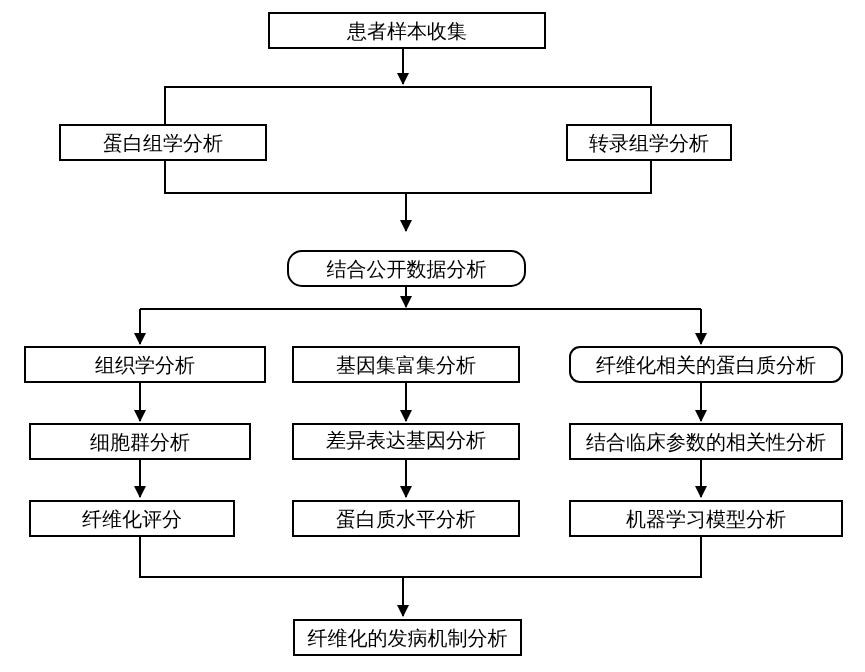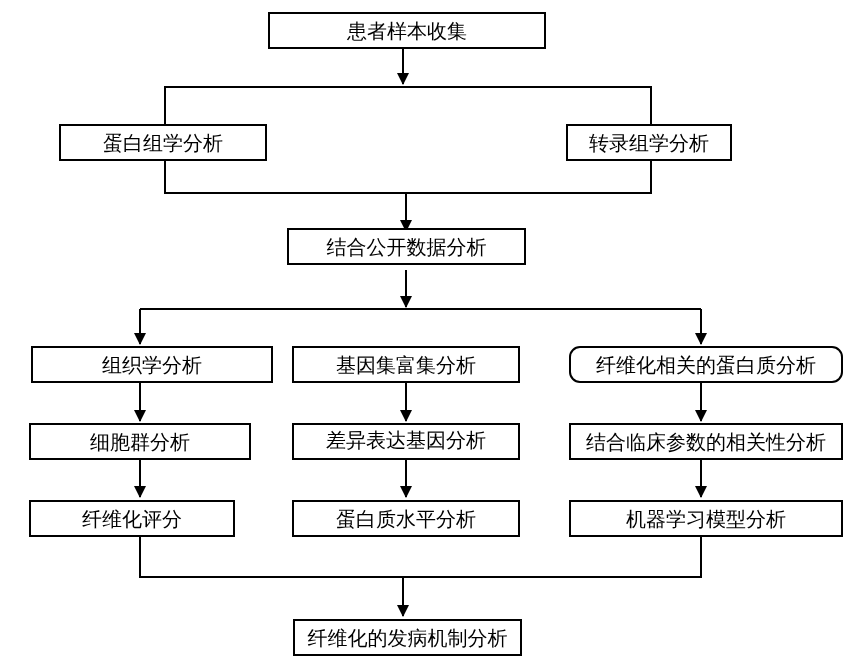--- a/index.html
+++ b/index.html
@@ -72,23 +72,23 @@
     <line x1="139" y1="577" x2="702" y2="577" stroke="#000000" stroke-width="2"></line>
     <line x1="403" y1="577" x2="403" y2="616" stroke="#000000" stroke-width="2" marker-end="url(#ah)"></line>
   </svg>
 
   <div class="node" style="left:268px; top:12px;  width:278px; height:37px;">患者样本收集</div>
 
   <div class="node" style="left:59px;  top:124px; width:208px; height:37px;">蛋白组学分析</div>
 
   <div class="node" style="left:566px; top:124px; width:166px; height:37px;">转录组学分析</div>
 
-  <div class="node" style="left:287px; top:228px; width:239px; height:37px;">结合公开数据分析</div>
+  <div class="node" style="left:287px; top:250px; width:239px; height:37px;border-radius:15px;">结合公开数据分析</div>
 
-  <div class="node" style="left:31px;  top:346px; width:242px; height:37px;">组织学分析</div>
+  <div class="node" style="left:24px;  top:346px; width:242px; height:37px;">组织学分析</div>
 
   <div class="node" style="left:292px; top:346px; width:228px; height:37px;">基因集富集分析</div>
 
   <div class="node" style="left:569px; top:346px; width:274px; height:37px;border-radius:11px;">纤维化相关的蛋白质分析</div>
 
   <div class="node" style="left:29px;  top:423px; width:222px; height:37px;">细胞群分析</div>
 
   <div class="node" style="left:292px; top:423px; width:228px; height:37px;font-family:Liberation Mono, monospace;">差异表达基因分析</div>
 
   <div class="node" style="left:569px; top:423px; width:274px; height:37px;">结合临床参数的相关性分析</div>

